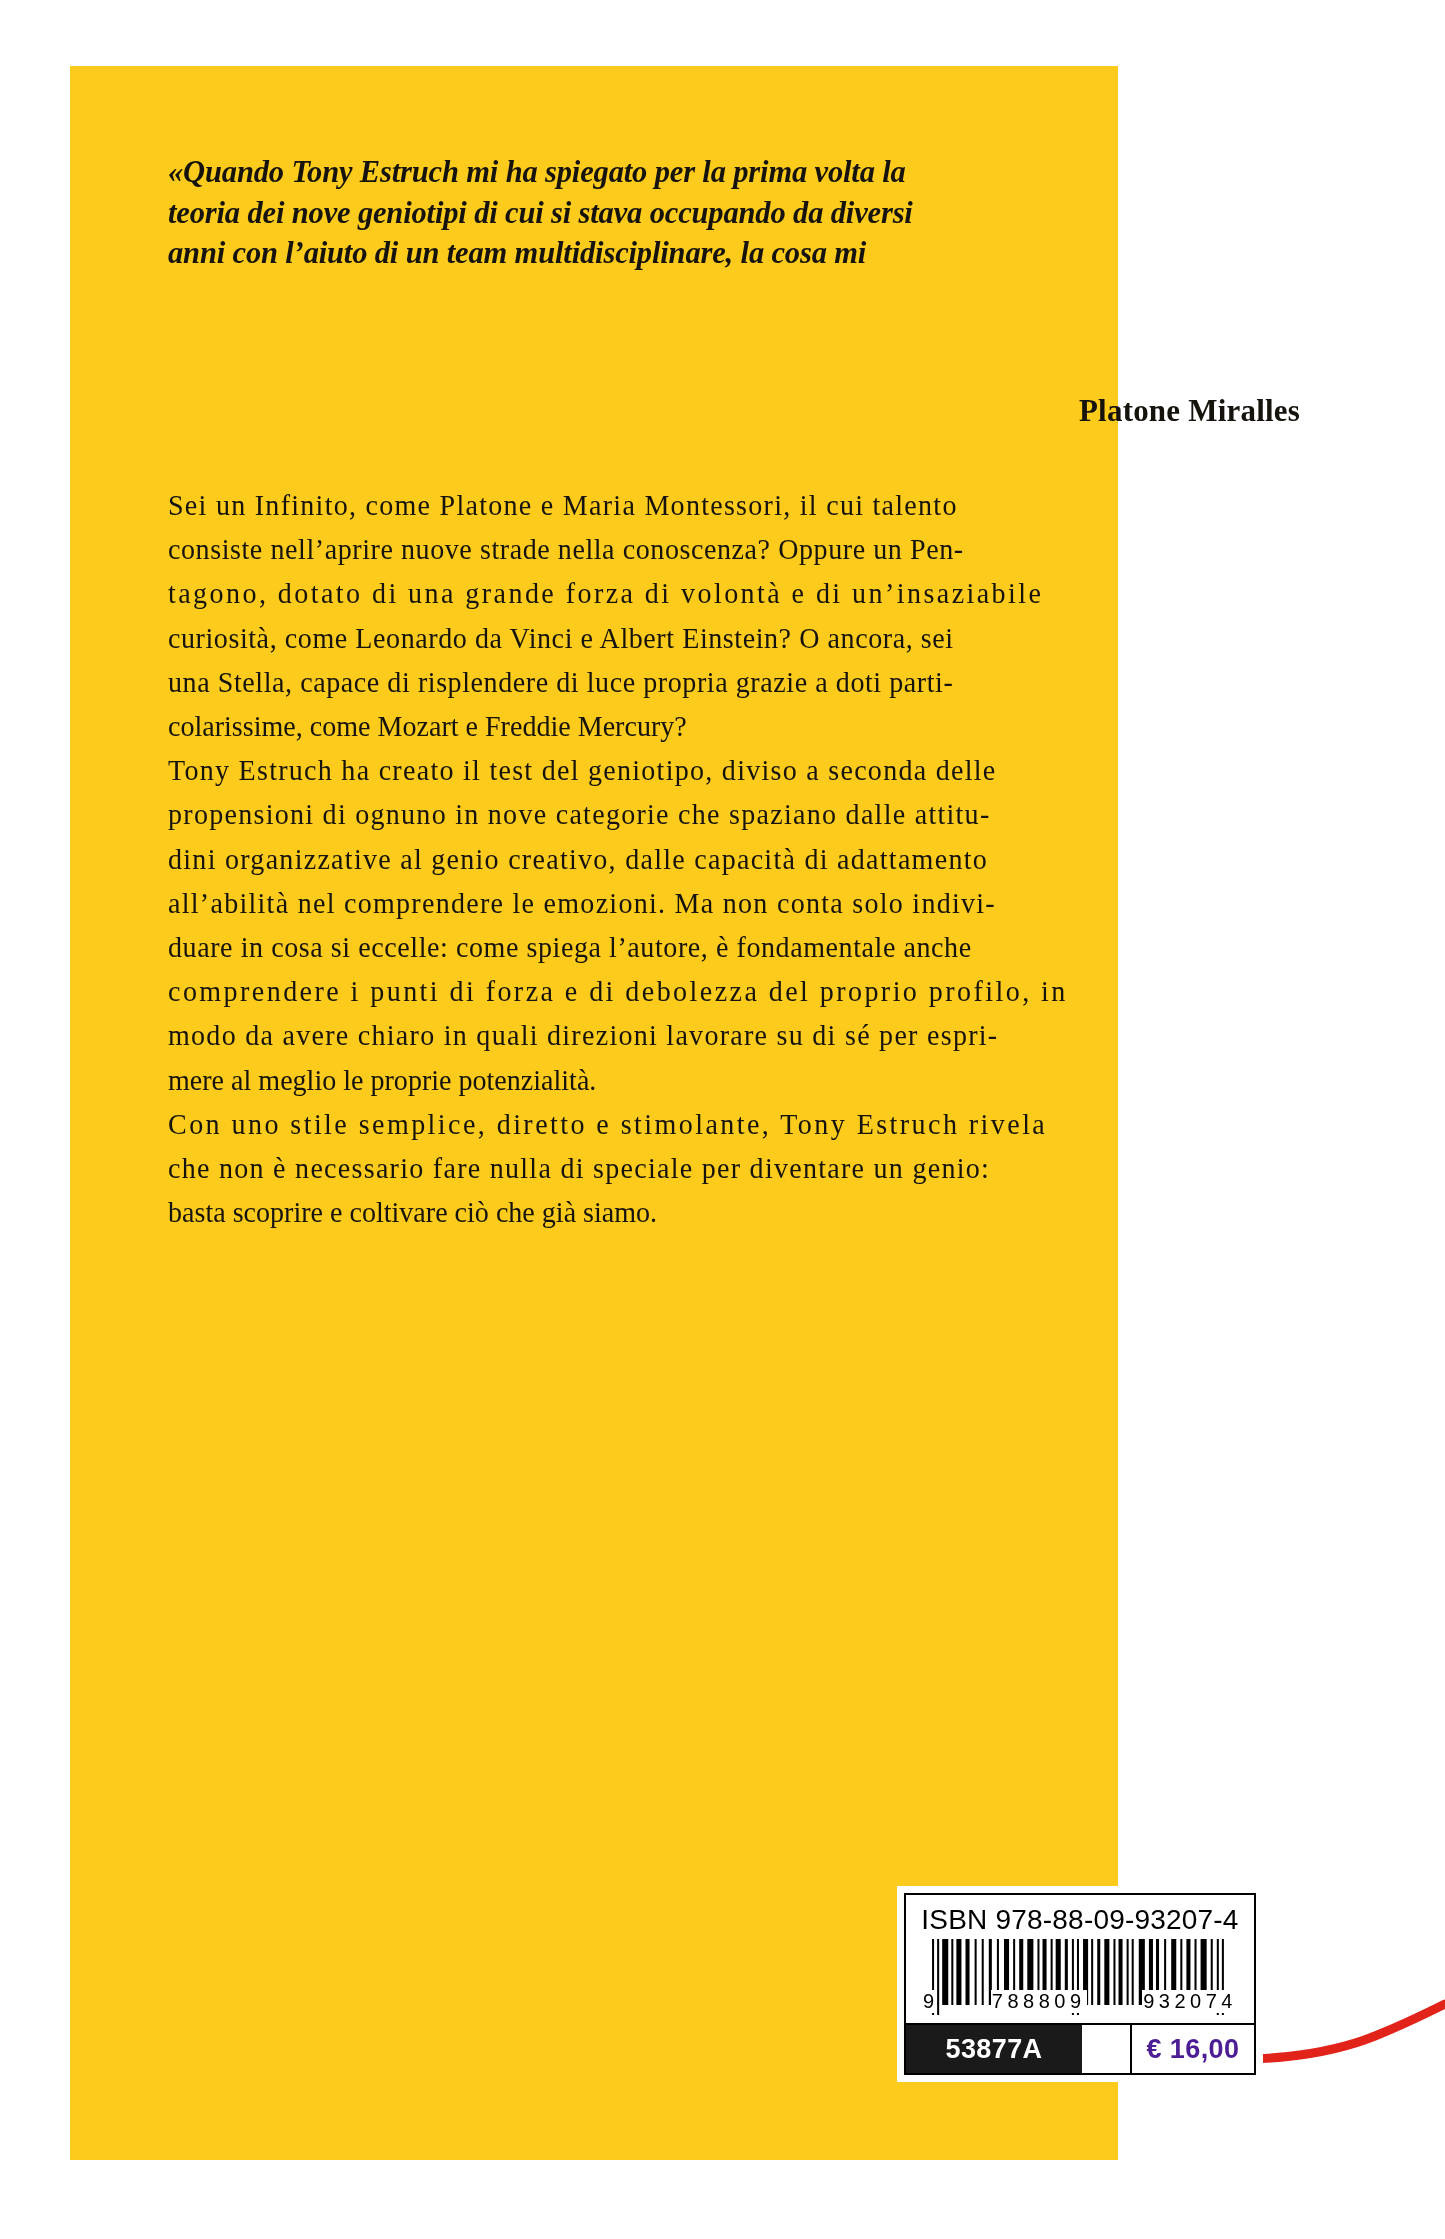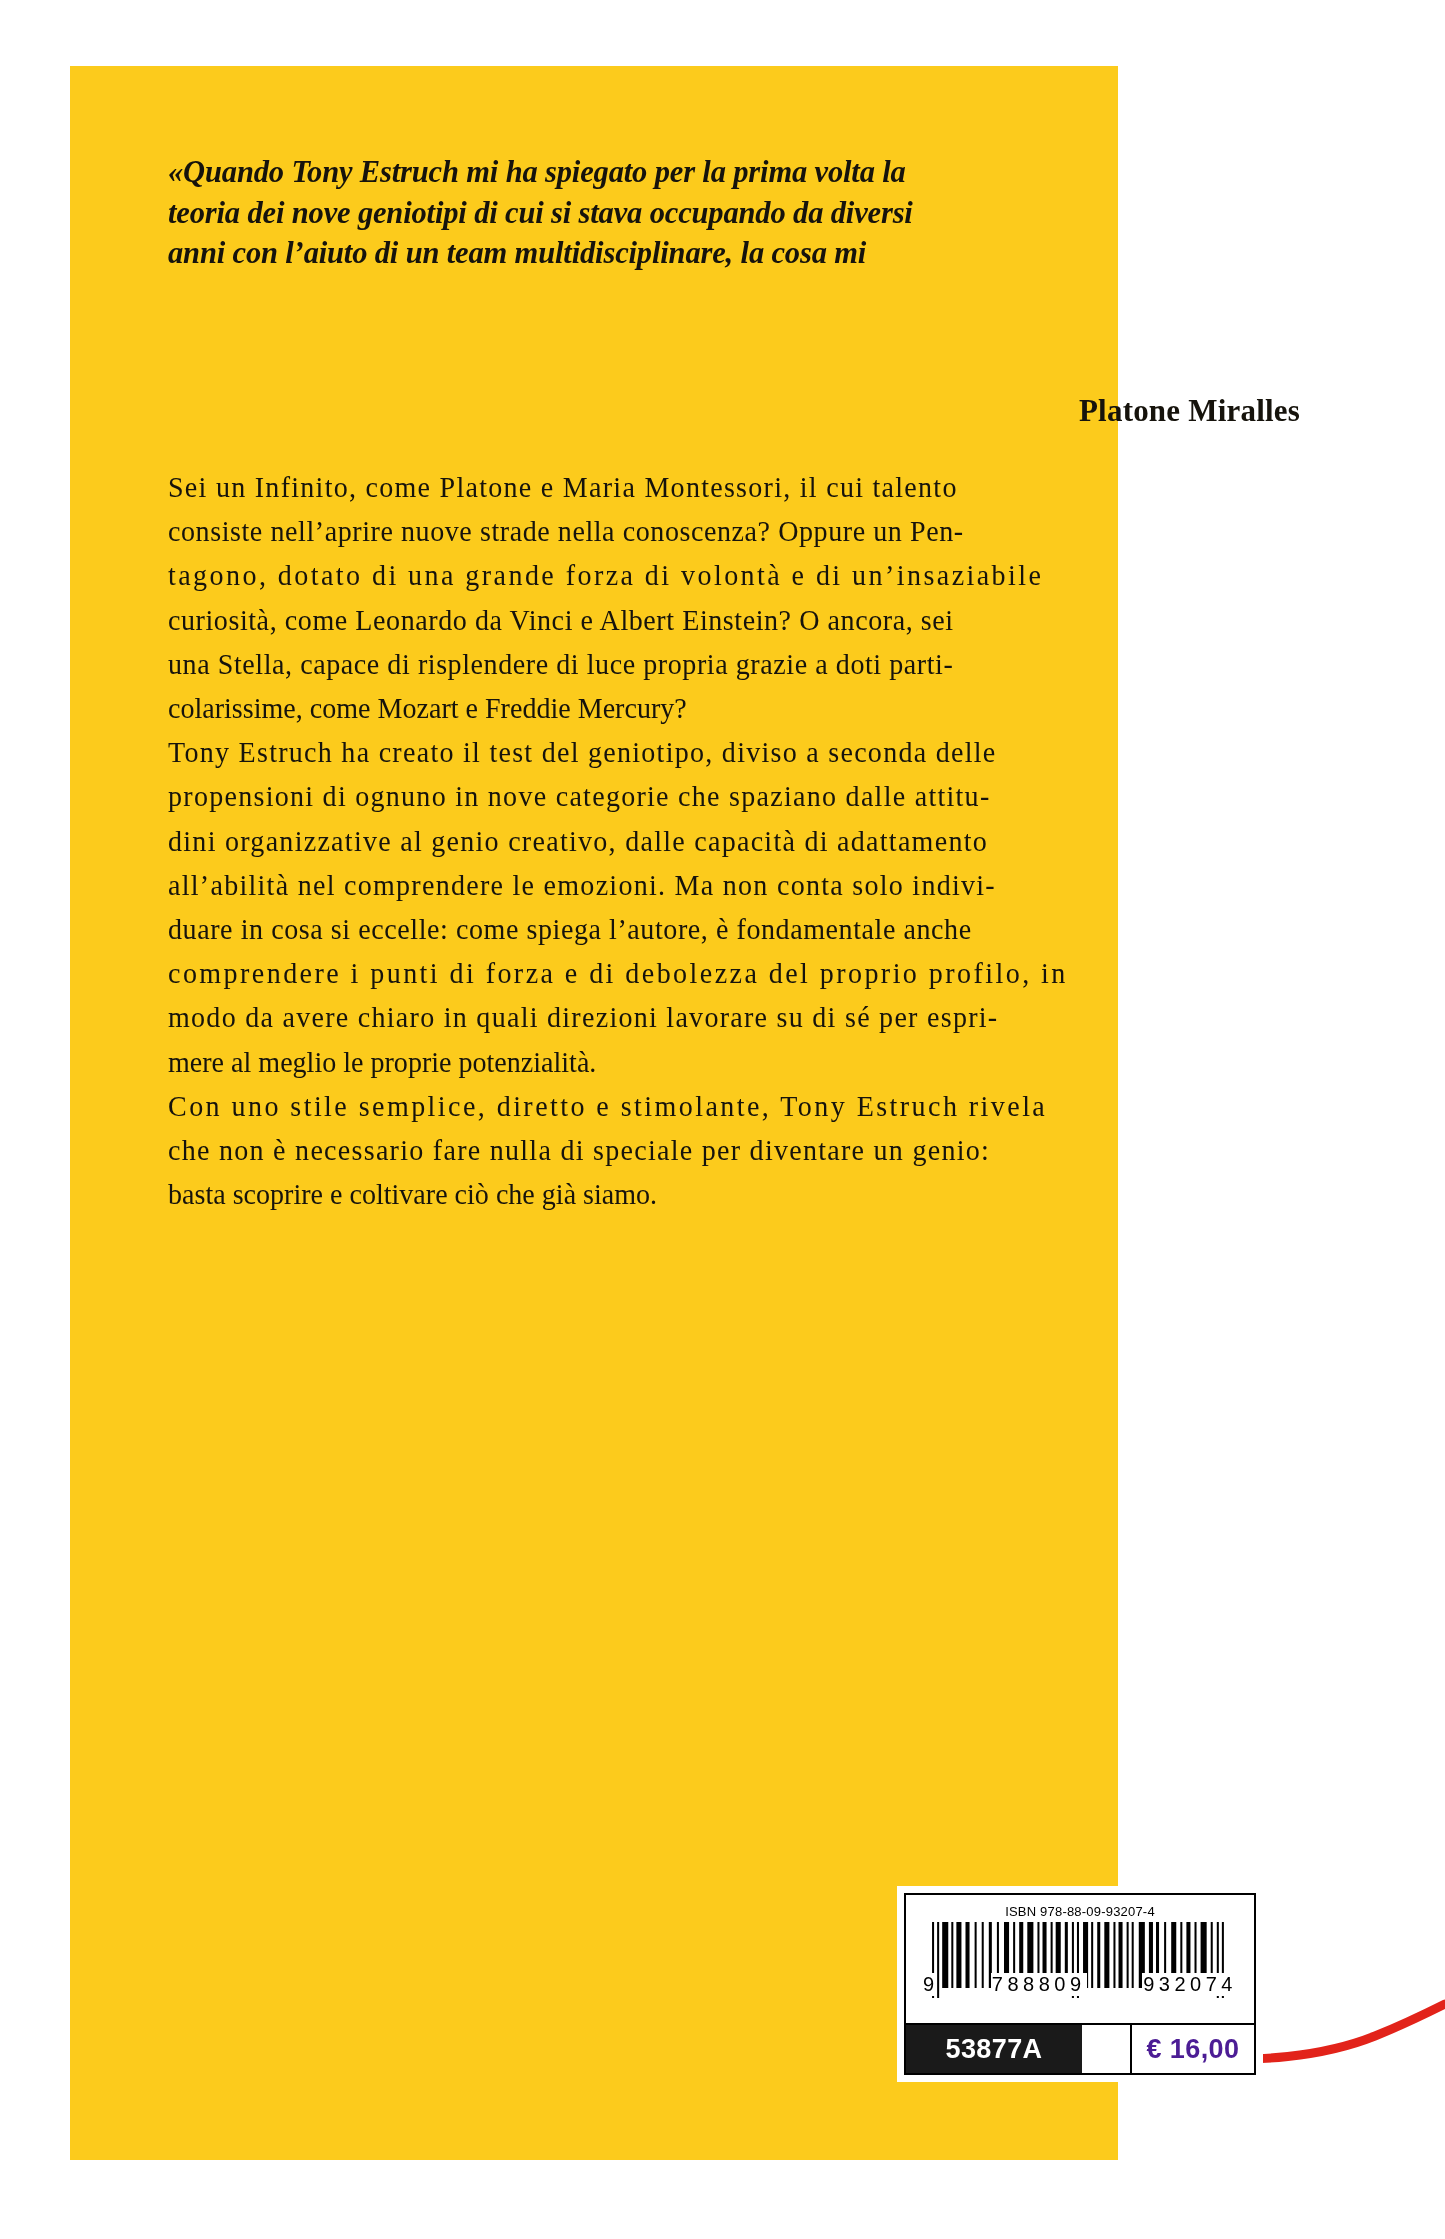--- a/index.html
+++ b/index.html
@@ -55,21 +55,21 @@
     font-weight: bold;
     font-size: 31px;
     letter-spacing: 0.2px;
     color: #16130c;
   }
 
   
   #blurb {
     position: absolute;
     left: 98px;
-    top: 399px;
+    top: 417px;
     width: 1130px;
   }
   .blurb-line {
     font-family: "Liberation Serif", "DejaVu Serif", serif;
     font-size: 30px;
     line-height: 44.2px;
     color: #16130c;
     white-space: nowrap;
     transform: scaleX(0.935);
     transform-origin: left center;
@@ -104,21 +104,21 @@
     width: 100%;
     height: 100%;
     box-sizing: border-box;
     background: #ffffff;
     display: flex;
     flex-direction: column;
   }
   #isbn-text {
     text-align: center;
     font-family: "Liberation Sans", "DejaVu Sans", sans-serif;
-    font-size: 13px;
+    font-size: 28px;
     letter-spacing: 0.2px;
     color: #000000;
     margin-top: 9px;
     margin-bottom: 3px;
   }
   #bars-area {
     position: relative;
     height: 76px;
     margin: 0 22px;
   }

